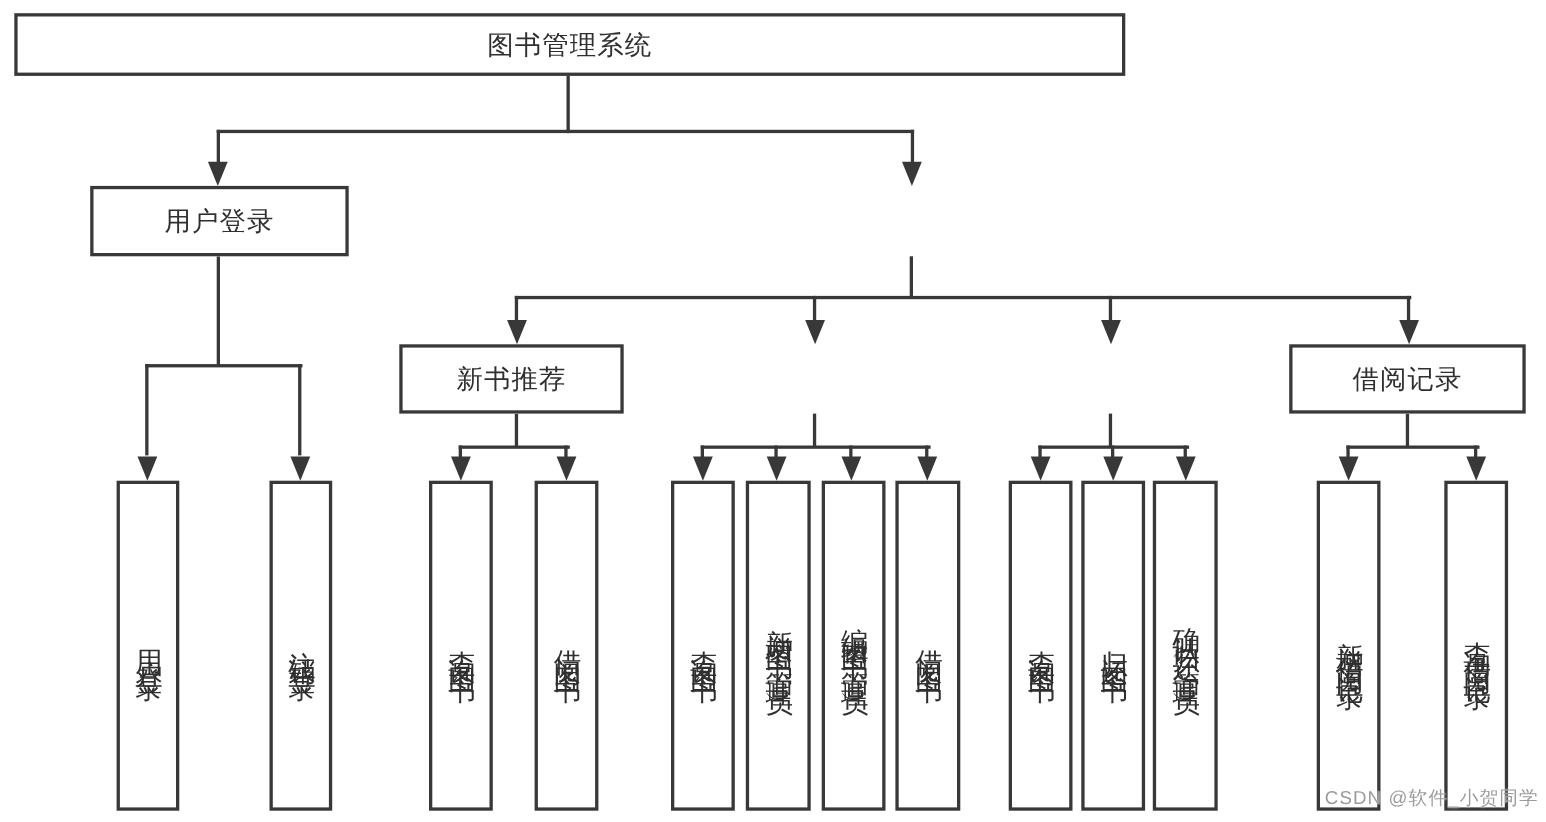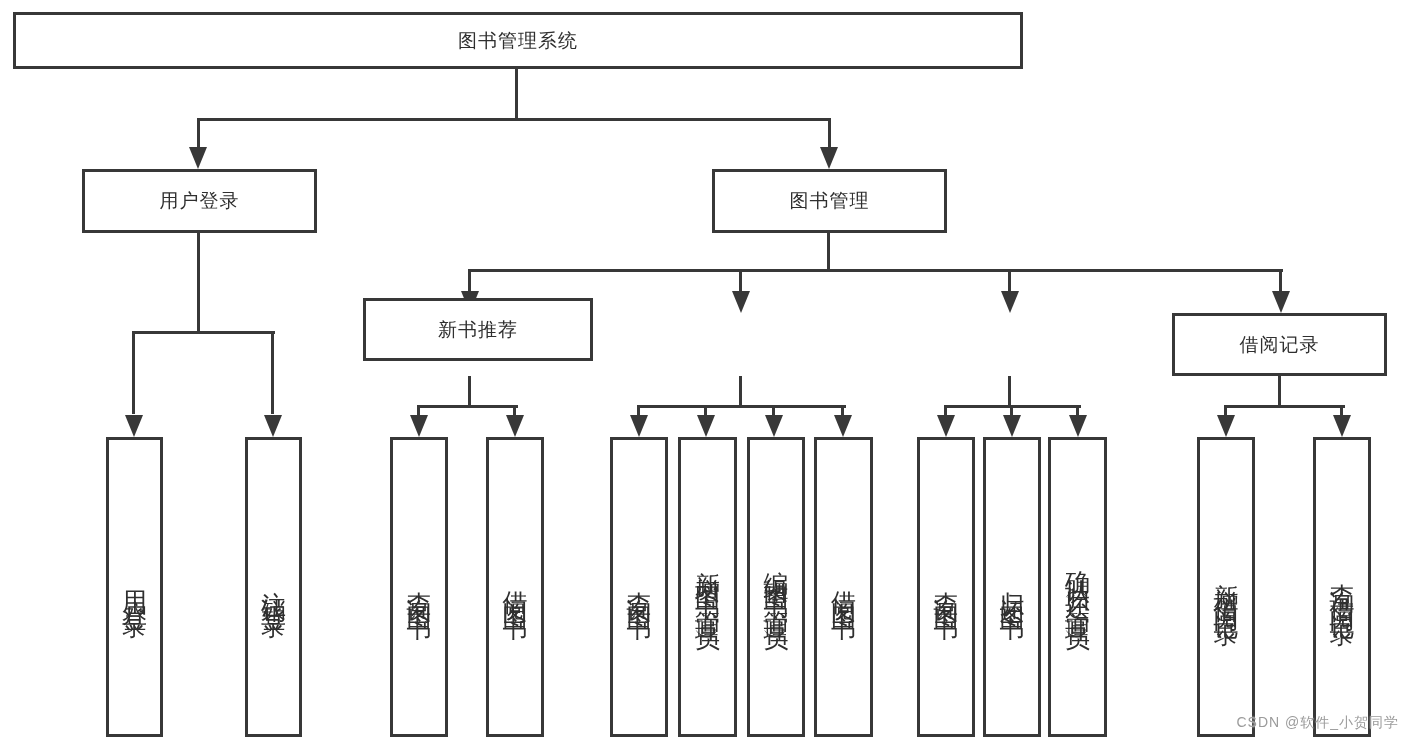--- a/index.html
+++ b/index.html
@@ -6,35 +6,35 @@
   .stage{
     position:relative;width:1405px;height:747px;background:var(--bg,#ffffff);
     font-family:"Liberation Sans","DejaVu Sans",sans-serif;overflow:hidden;
   }
   .box{
     position:absolute;box-sizing:border-box;background:#ffffff;
     border:3px solid var(--line,#383838);
     display:flex;align-items:center;justify-content:center;
     color:var(--text,#2f2f2f);
   }
-  .hlabel{font-size:19px;letter-spacing:1px;white-space:nowrap;}
+  .hlabel{font-size:24px;letter-spacing:1px;white-space:nowrap;}
   .vtext{
     writing-mode:vertical-rl;text-orientation:mixed;
     font-size:25px;letter-spacing:8px;line-height:1;white-space:nowrap;
   }
   .vl{position:absolute;width:3px;background:var(--line,#383838);}
   .hl{position:absolute;height:3px;background:var(--line,#383838);}
   .ar{
     position:absolute;width:0;height:0;
     border-left:9px solid transparent;border-right:9px solid transparent;
     border-top:22px solid var(--line,#383838);
   }
   .watermark{
     position:absolute;right:6px;top:714px;z-index:5;
-    color:var(--wm,#9b9b9b);font-size:14px;letter-spacing:1px;white-space:nowrap;
+    color:var(--wm,#9b9b9b);font-size:17px;letter-spacing:1px;white-space:nowrap;
     text-shadow:0 0 2px #ffffff;
   }
 </style>
 </head>
 <body>
 
 <div class="stage" style="--line: #383838; --text: #2f2f2f; --wm: #9b9b9b; --bg: #ffffff;">
 
   <div class="vl" style="left:515px;top:69px;height:52px"></div>
   <div class="hl" style="left:197px;top:118px;width:634px"></div>
@@ -95,25 +95,22 @@
   <div class="vl" style="left:1340px;top:405px;height:11px"></div>
   <div class="ar" style="left:1333px;top:415px"></div>
 
   <div class="box" style="left:13px;top:12px;width:1010px;height:57px">
     <span class="hlabel">图书管理系统</span>
   </div>
 
   <div class="box" style="left:82px;top:169px;width:235px;height:64px">
     <span class="hlabel">用户登录</span>
   </div>
-  <div class="box" style="left:712px;top:169px;width:235px;height:64px">
-    <span class="hlabel">图书管理</span>
-  </div>
 
-  <div class="box" style="left:363px;top:298px;width:230px;height:63px">
+  <div class="box" style="left:363px;top:313px;width:204px;height:63px">
     <span class="hlabel">新书推荐</span>
   </div>
   <div class="box" style="left:1172px;top:313px;width:215px;height:63px">
     <span class="hlabel">借阅记录</span>
   </div>
 
   <div class="box" style="left:106px;top:437px;width:57px;height:300px">
     <span class="vtext">用户登录</span>
   </div>
   <div class="box" style="left:245px;top:437px;width:57px;height:300px">

